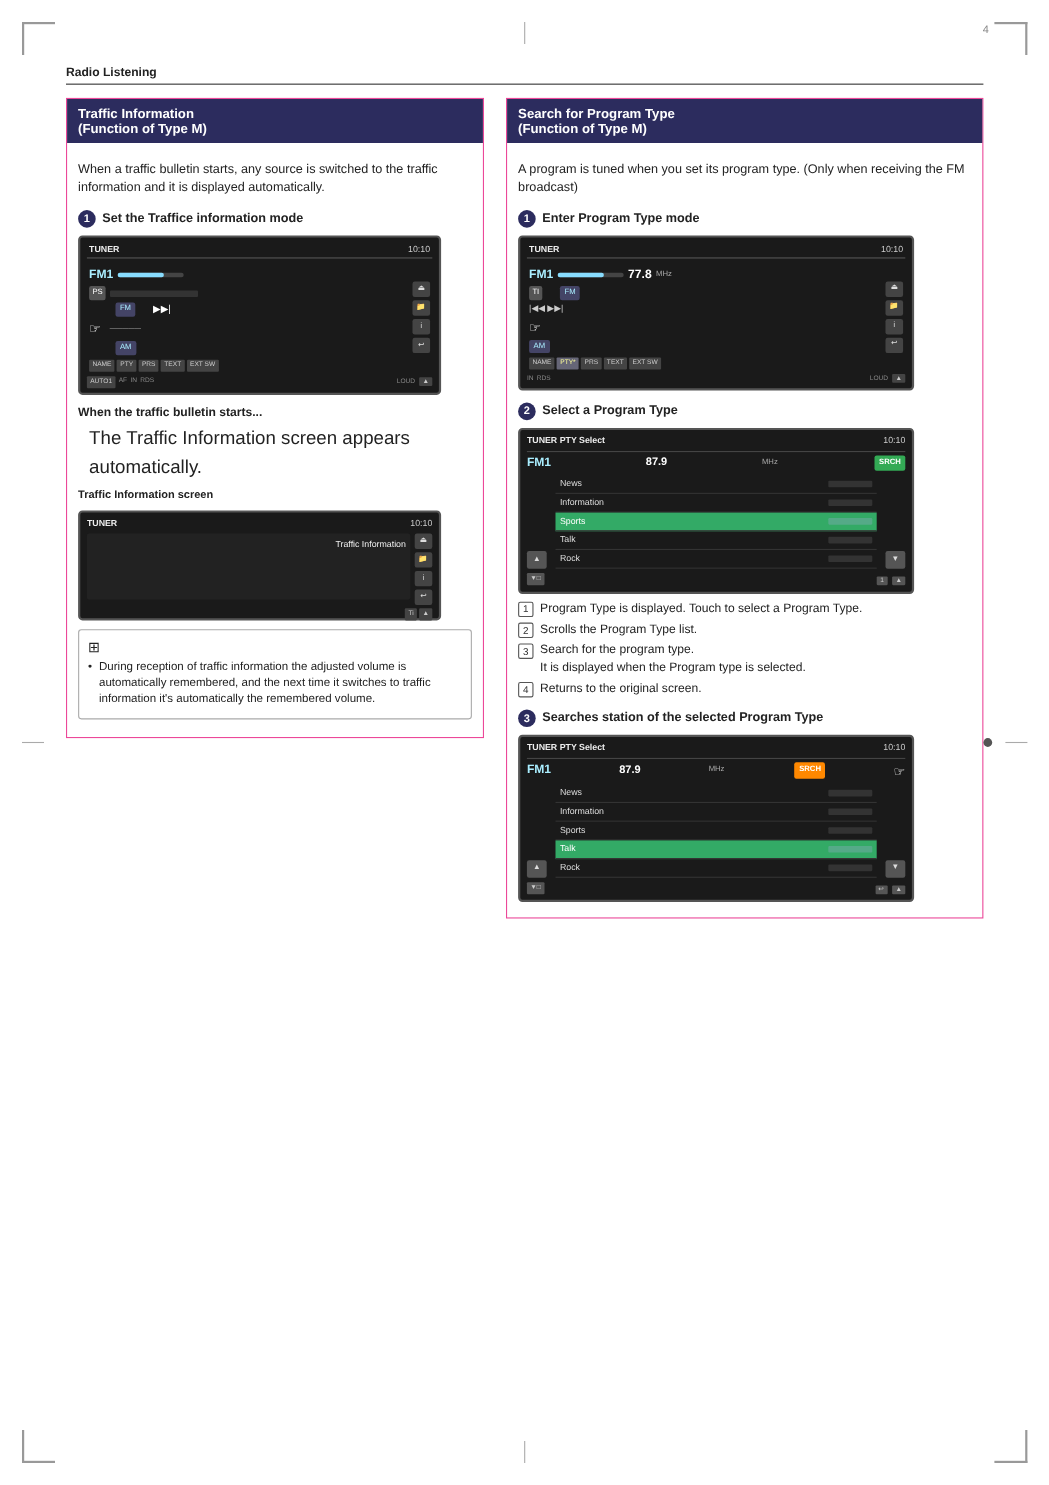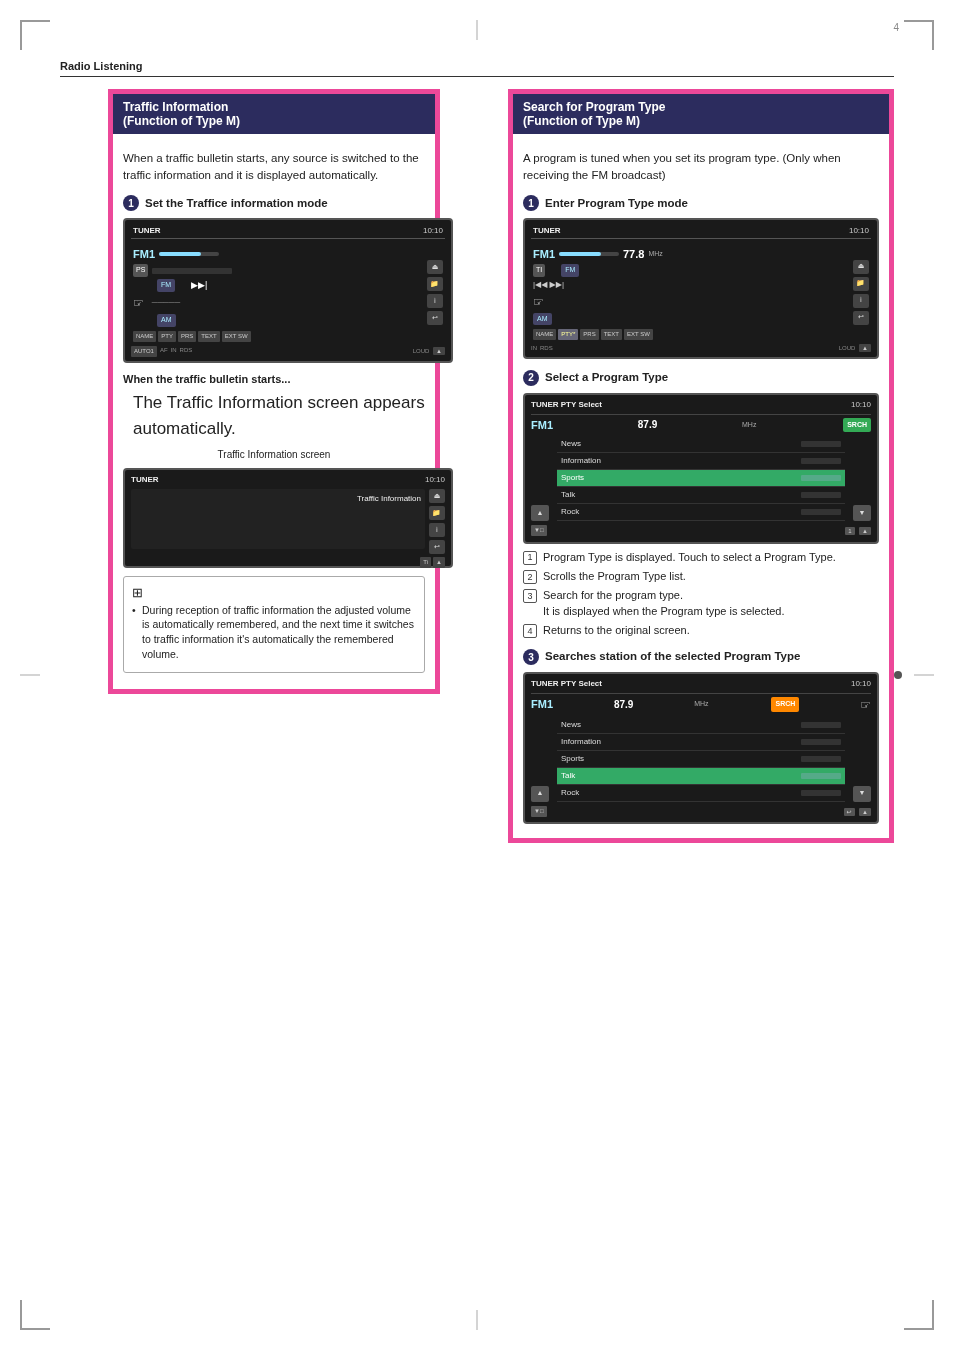--- a/index.html
+++ b/index.html
@@ -71,24 +71,23 @@
     .col-left {
       width: 380px;
       flex-shrink: 0;
     }
 
     .col-right {
       flex: 1;
     }
 
     .section-box {
-      border: 5px solid #ec4899;
+      border: 1px solid #ec4899;
       padding: 0;
       margin-bottom: 14px;
-      margin-left: 48px;
     }
 
     .section-content {
       padding: 8px 10px;
       font-size: 11.5px;
       line-height: 1.5;
     }
 
     
     .step-header {
@@ -487,23 +486,22 @@
     .radio-listening-label {
       font-size: 11px;
       font-weight: bold;
       border-bottom: 1px solid #333;
       padding-bottom: 4px;
       margin-bottom: 12px;
     }
 
     .sub-label {
       font-size: 10px;
-      font-weight: normal;
+      font-weight: bold;
       margin: 6px 0 3px 0;
-      text-align: center;
     }
 
     .tuner-screen-title {
       font-size: 8px;
       font-weight: bold;
       color: #eee;
     }
   </style>
 </head>
 <body>

